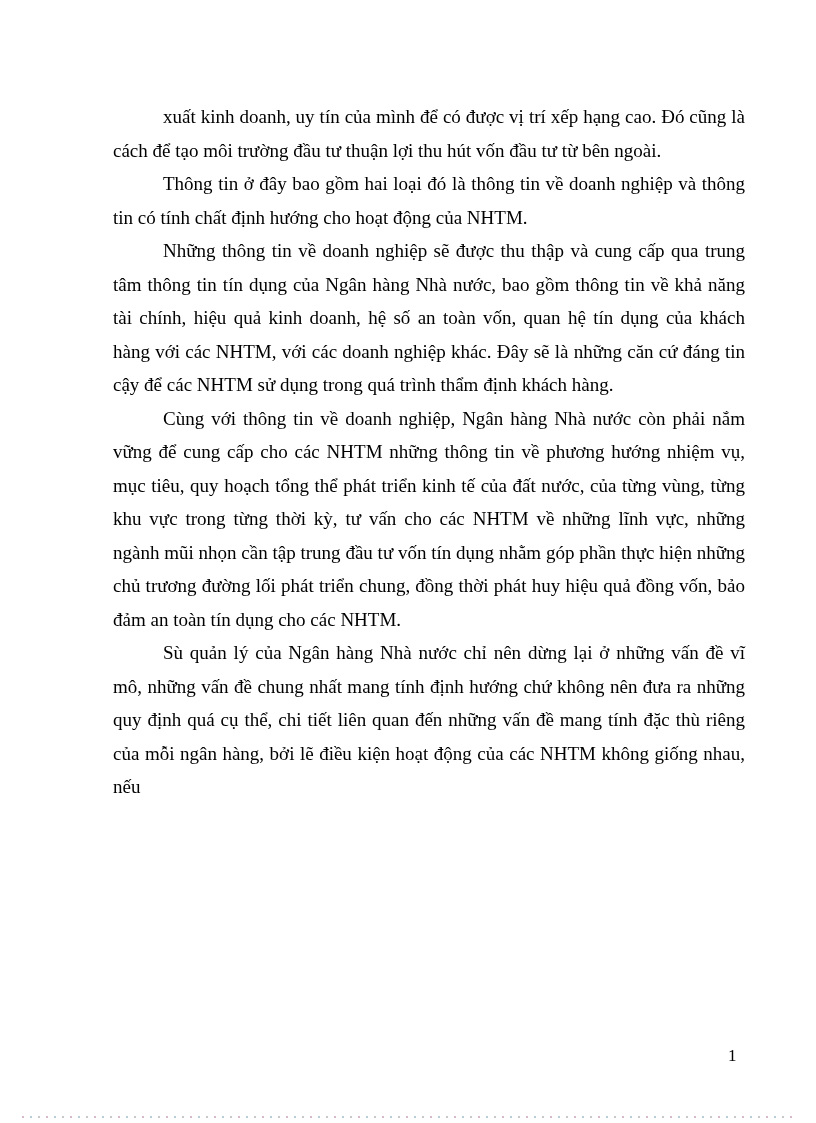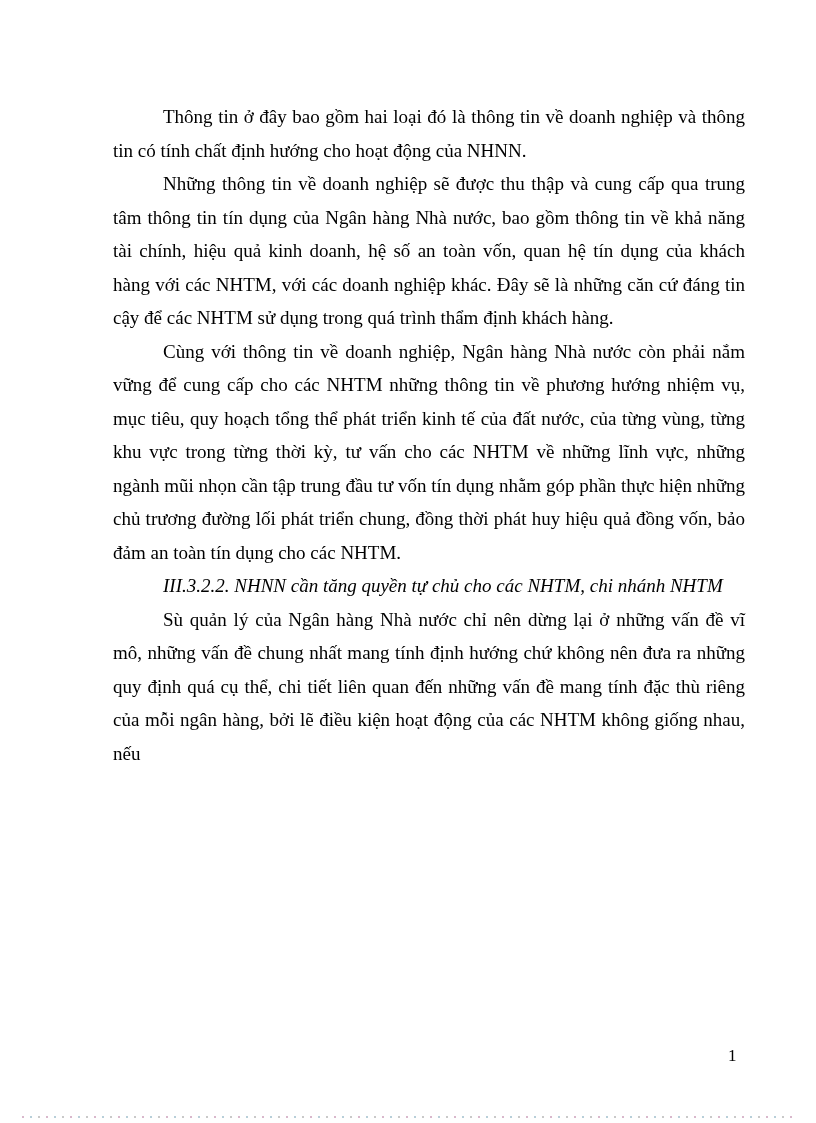--- a/index.html
+++ b/index.html
@@ -73,30 +73,30 @@
       #b8cfd9 8px, #b8cfd9 10px, transparent 10px, transparent 16px,
       #c9c9c9 16px, #c9c9c9 18px, transparent 18px, transparent 24px
     );
   }
 </style>
 </head>
 <body>
 
 <div class="page">
   <div class="content">
+    <p class="body-para intro-para">xuất kinh doanh, uy tín của mình để có được vị trí xếp hạng cao. Đó cũng là cách để tạo môi trường đầu tư thuận lợi thu hút vốn đầu tư từ bên ngoài.</p>
 
 
 
-    <p class="body-para">Thông tin ở đây bao gồm hai loại đó là thông tin về doanh nghiệp và thông tin có tính chất định hướng cho hoạt động của NHNN.</p>
+    <p class="body-para">Thông tin ở đây bao gồm hai loại đó là thông tin về doanh nghiệp và thông tin có tính chất định hướng cho hoạt động của NHTM.</p>
 
     <p class="body-para">Những thông tin về doanh nghiệp sẽ được thu thập và cung cấp qua trung tâm thông tin tín dụng của Ngân hàng Nhà nước, bao gồm thông tin về khả năng tài chính, hiệu quả kinh doanh, hệ số an toàn vốn, quan hệ tín dụng của khách hàng với các NHTM, với các doanh nghiệp khác. Đây sẽ là những căn cứ đáng tin cậy để các NHTM sử dụng trong quá trình thẩm định khách hàng.</p>
 
     <p class="body-para">Cùng với thông tin về doanh nghiệp, Ngân hàng Nhà nước còn phải nắm vững để cung cấp cho các NHTM những thông tin về phương hướng nhiệm vụ, mục tiêu, quy hoạch tổng thể phát triển kinh tế của đất nước, của từng vùng, từng khu vực trong từng thời kỳ, tư vấn cho các NHTM về những lĩnh vực, những ngành mũi nhọn cần tập trung đầu tư vốn tín dụng nhằm góp phần thực hiện những chủ trương đường lối phát triển chung, đồng thời phát huy hiệu quả đồng vốn, bảo đảm an toàn tín dụng cho các NHTM.</p>
 
-    <h4 class="h-sub2">III.3.2.2. NHNN cần tăng quyền tự chủ cho các NHTM, chi nhánh NHTM</h4>
 
     <p class="body-para">Sù quản lý của Ngân hàng Nhà nước chỉ nên dừng lại ở những vấn đề vĩ mô, những vấn đề chung nhất mang tính định hướng chứ không nên đưa ra những quy định quá cụ thể, chi tiết liên quan đến những vấn đề mang tính đặc thù riêng của mỗi ngân hàng, bởi lẽ điều kiện hoạt động của các NHTM không giống nhau, nếu</p>
   </div>
 
   <div class="page-number">1</div>
 
   <div class="bottom-dotted-line"></div>
 </div>
 
 </body></html>

